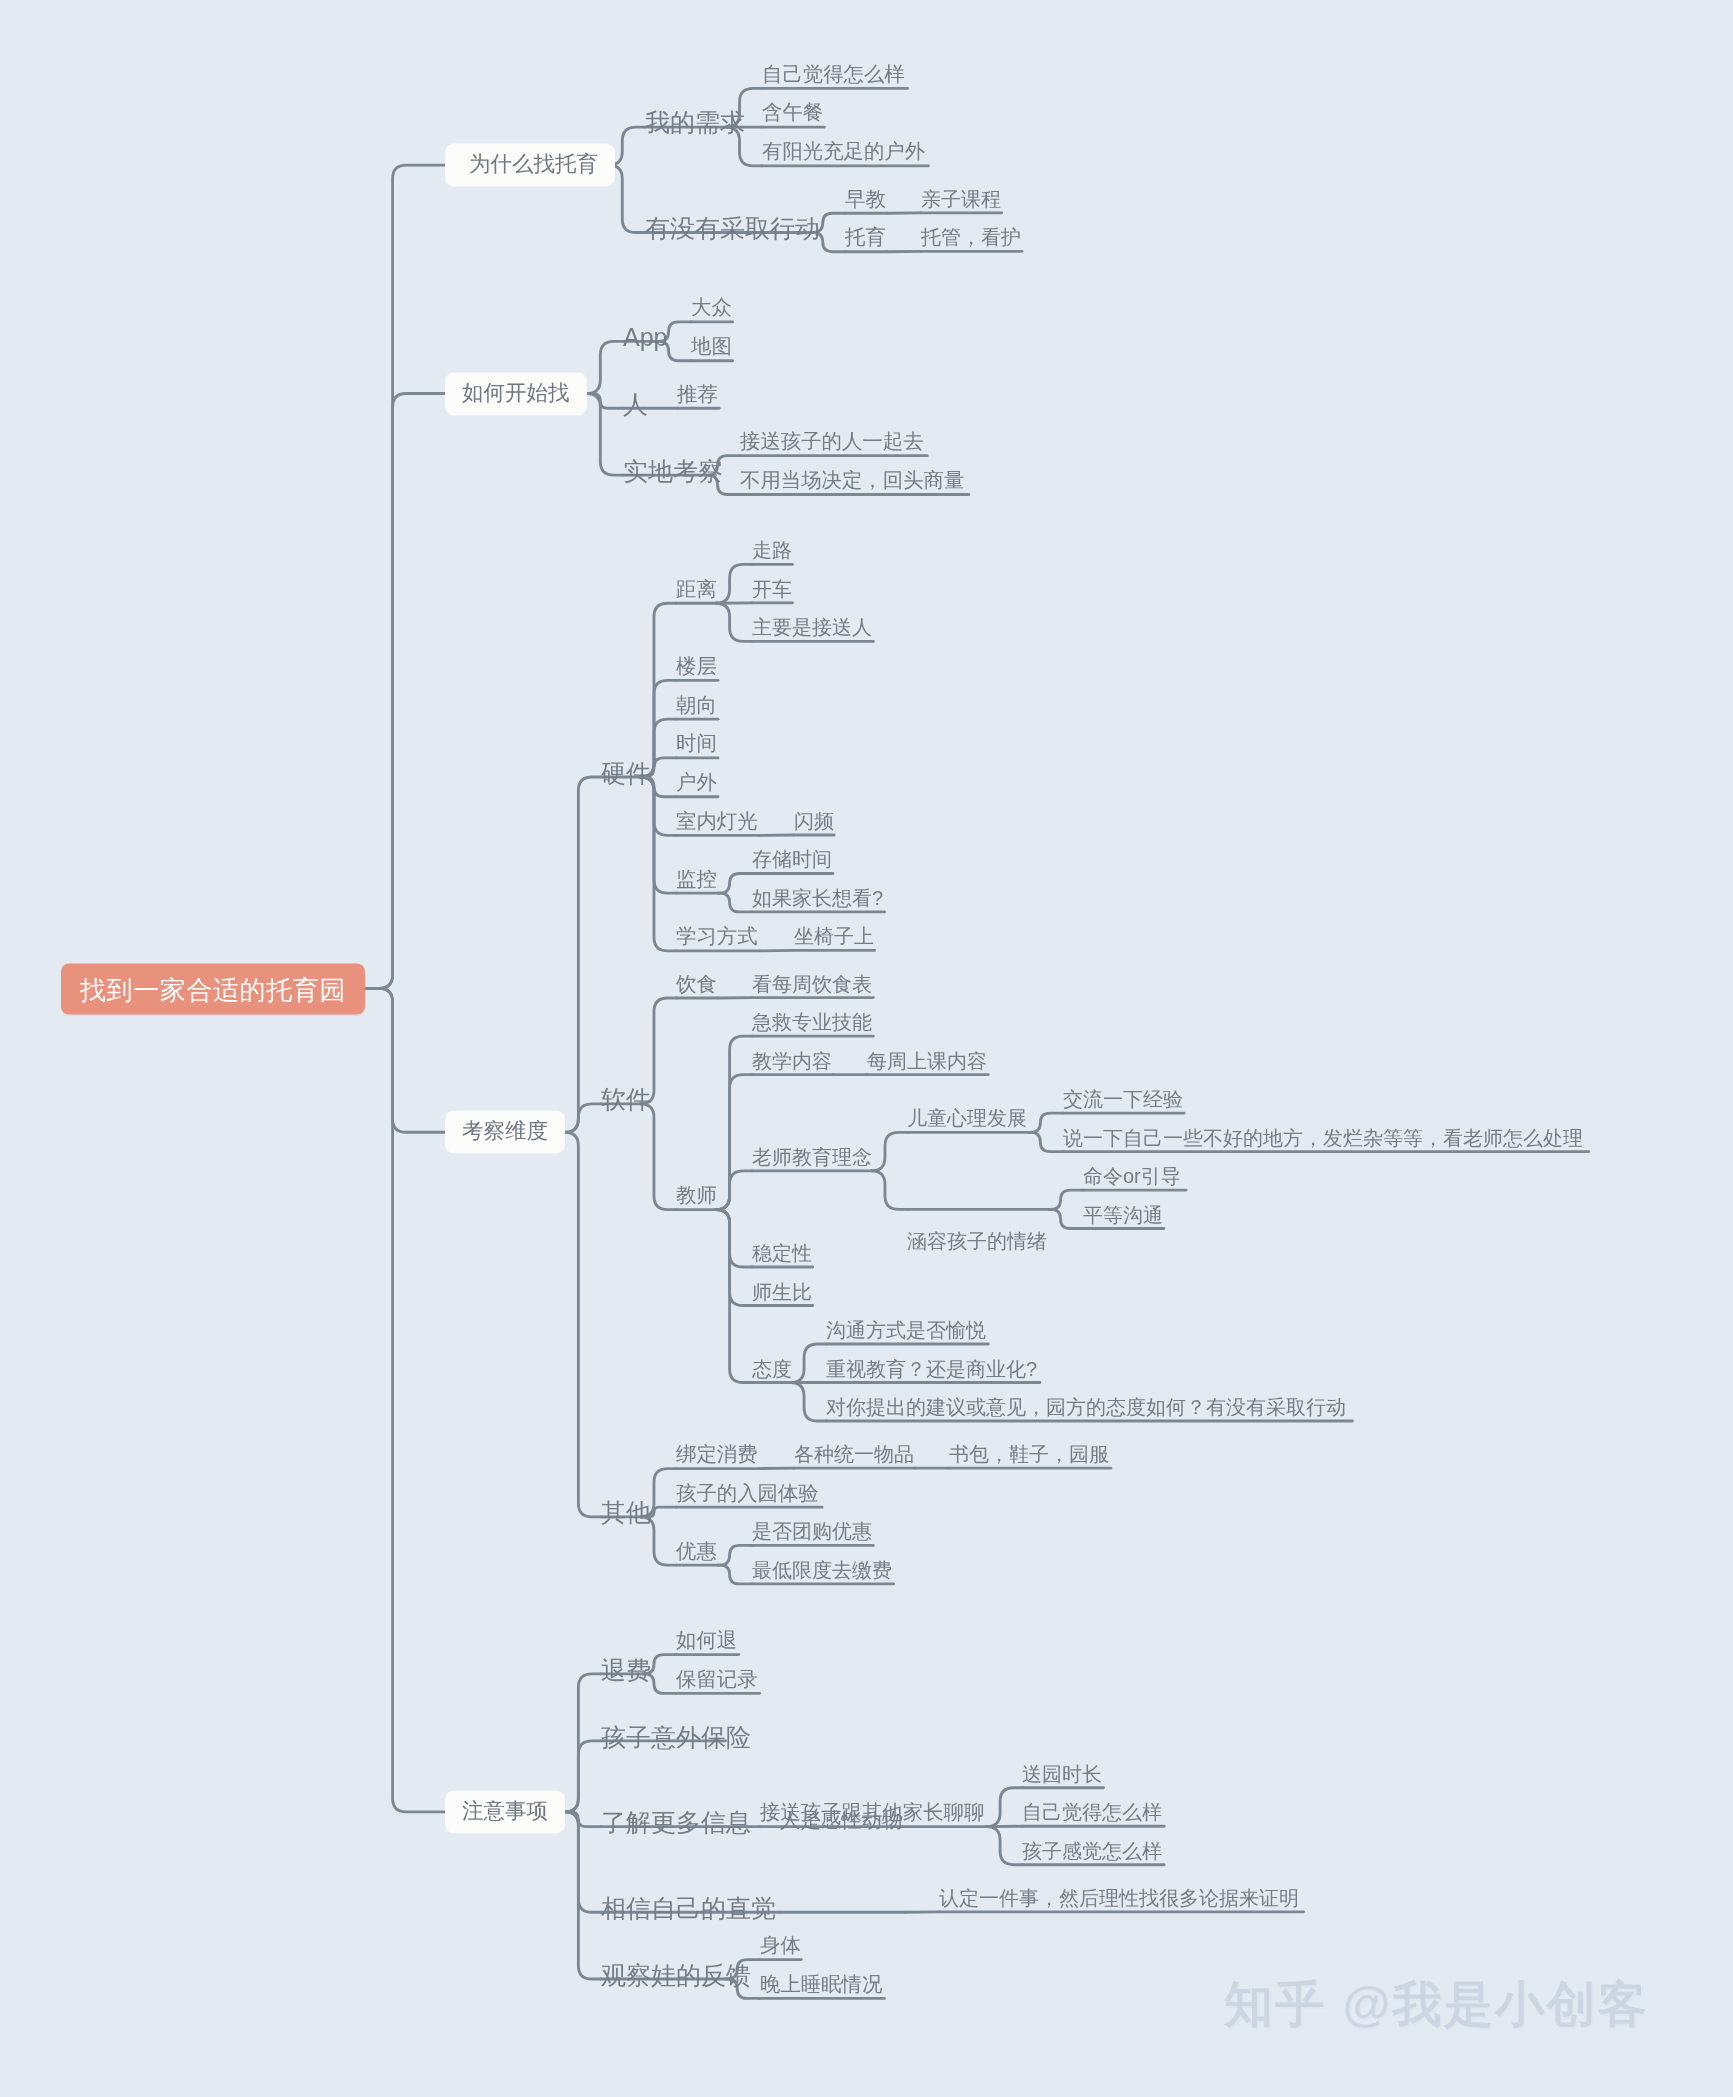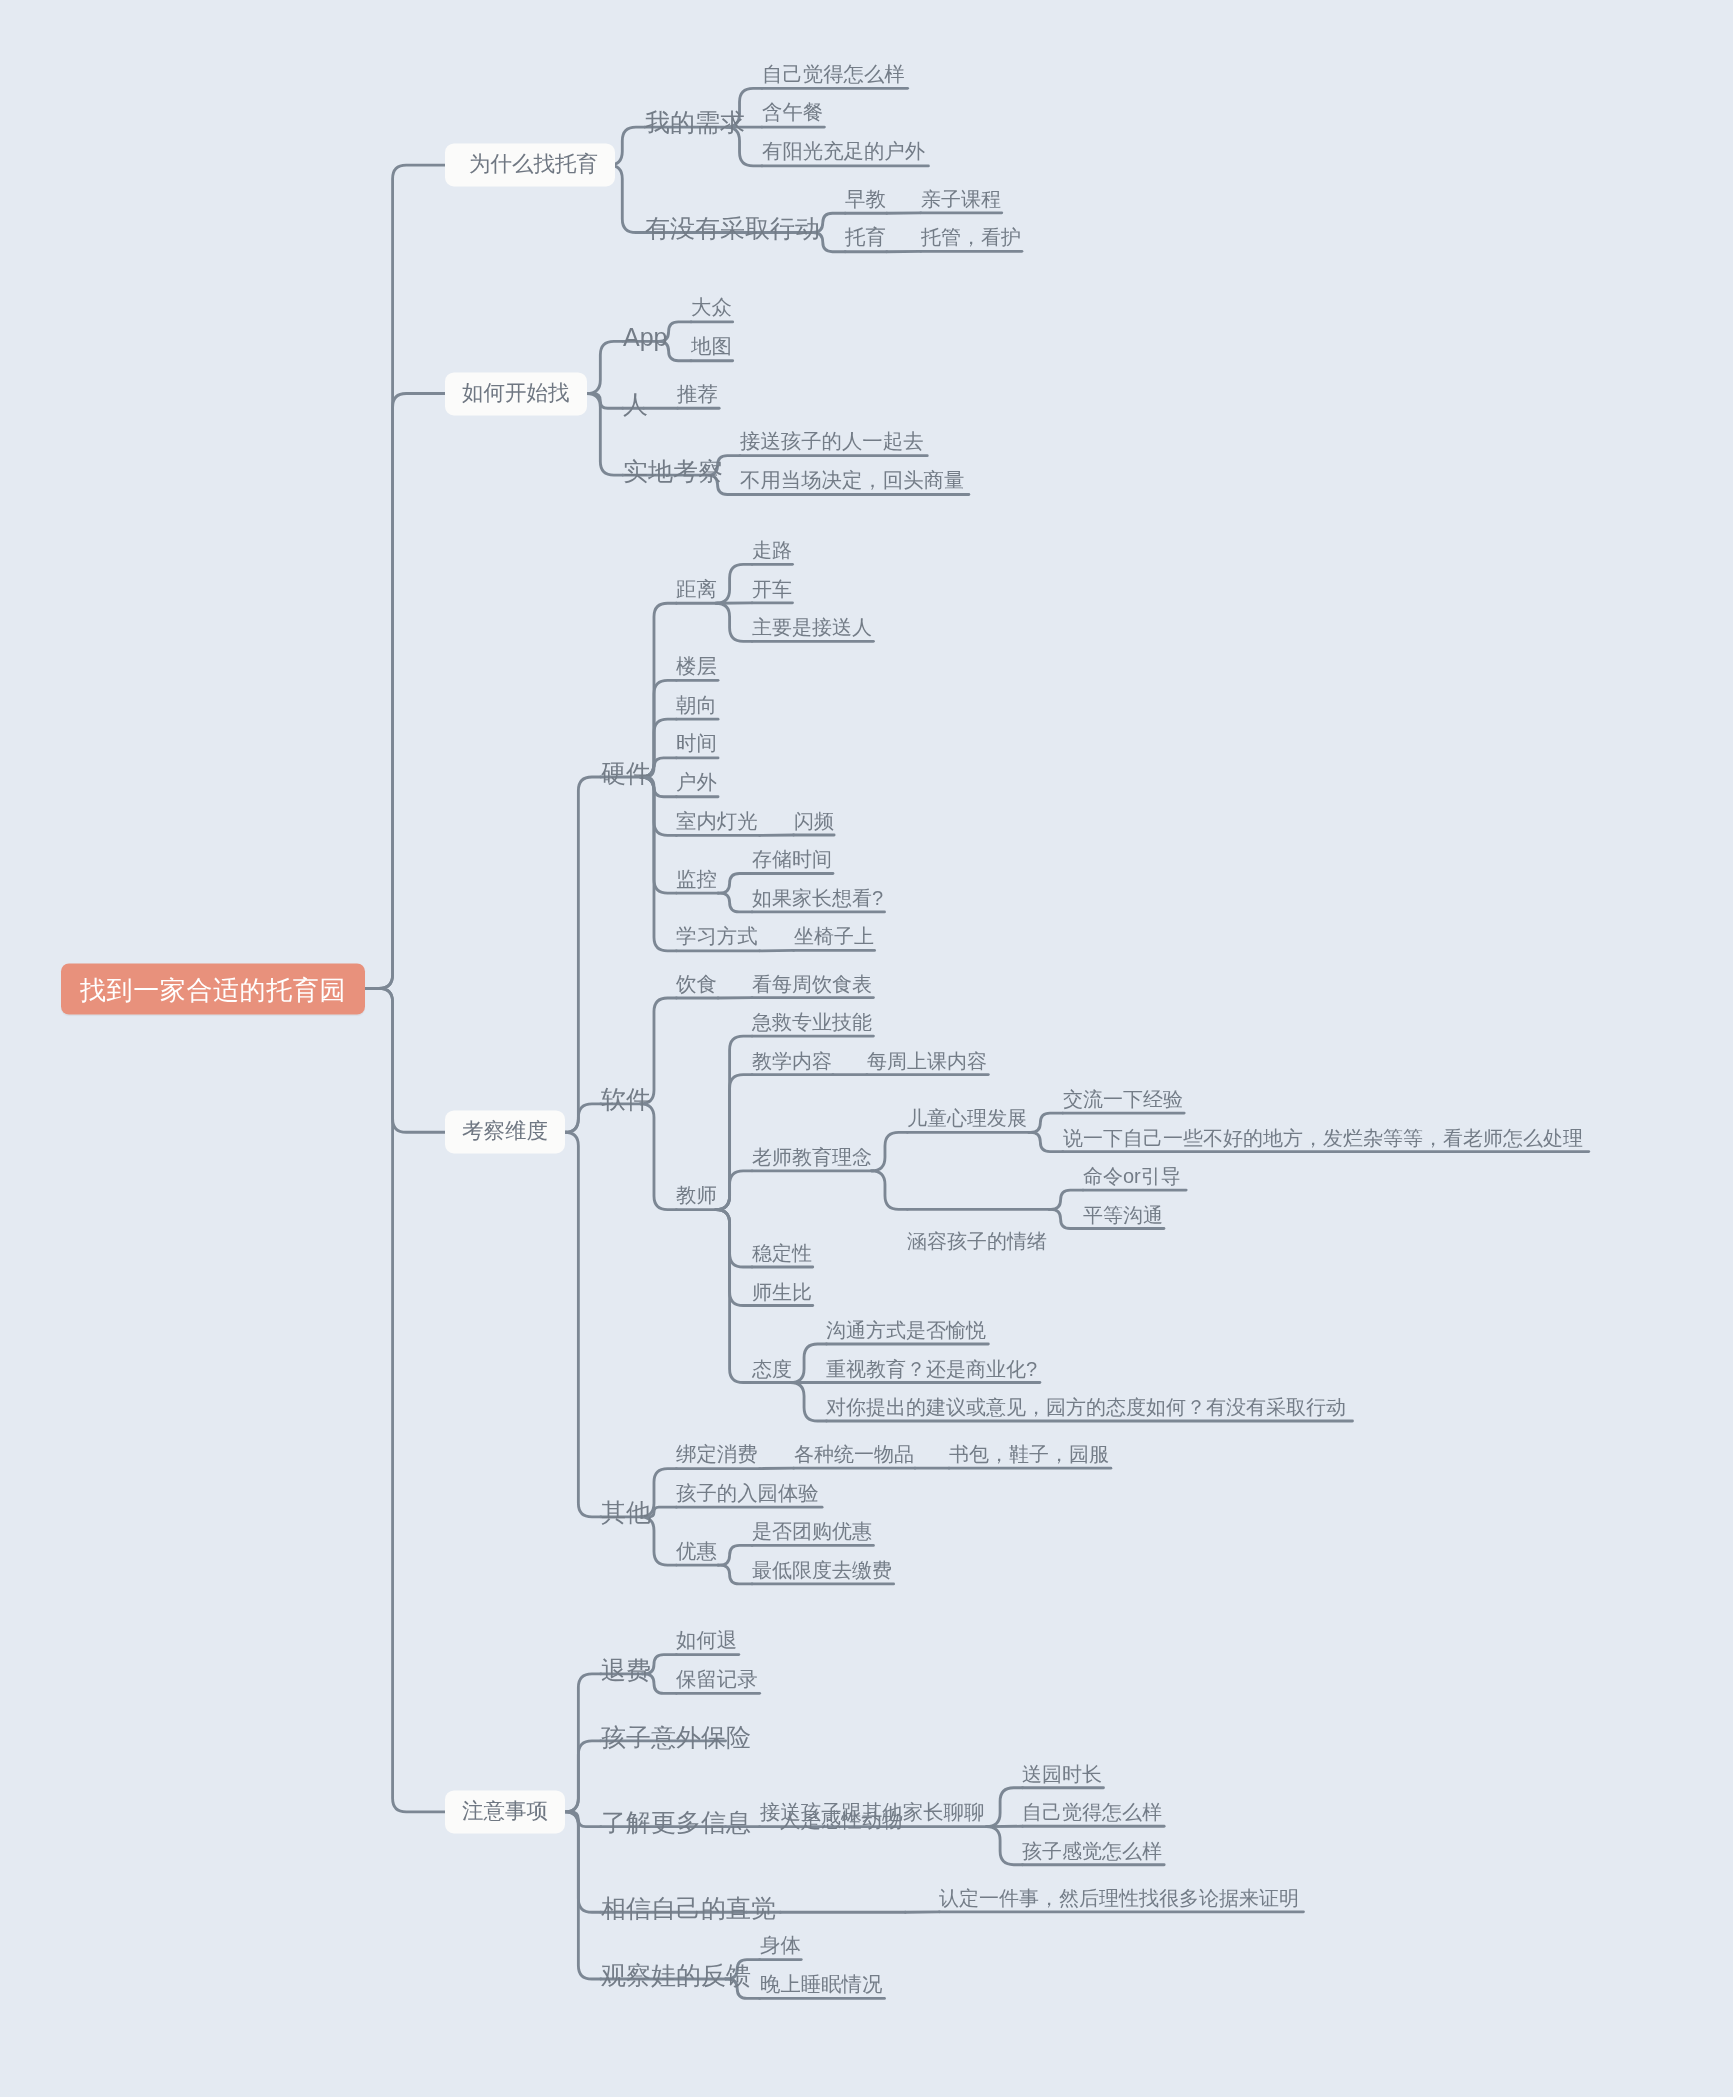--- a/index.html
+++ b/index.html
@@ -286,14 +286,15 @@
       <div class="node lvl4" style="left: 1022px; top: 1774px; transform: translateY(-50%);">送园时长</div>
       <div class="node lvl4" style="left: 1022px; top: 1812px; transform: translateY(-50%);">自己觉得怎么样</div>
       <div class="node lvl4" style="left: 1022px; top: 1851px; transform: translateY(-50%);">孩子感觉怎么样</div>
       <div class="node lvl2" style="left: 601px; top: 1898px; transform: translateY(-50%);">相信自己的直觉</div>
       <div class="node lvl3" style="left: 780px; top: 1820px; transform: translateY(-50%);">人是感性动物</div>
       <div class="node lvl4" style="left: 939px; top: 1898px; transform: translateY(-50%);">认定一件事，然后理性找很多论据来证明</div>
       <div class="node lvl2" style="left: 601px; top: 1965px; transform: translateY(-50%);">观察娃的反馈</div>
       <div class="node lvl3" style="left: 760px; top: 1945px; transform: translateY(-50%);">身体</div>
       <div class="node lvl3" style="left: 760px; top: 1984px; transform: translateY(-50%);">晚上睡眠情况</div>
     </div>
+  <div id="watermark" style="left: 1224px; top: 1972px;">知乎 @我是小创客</div>
 </div>
 
 
 </body></html>

